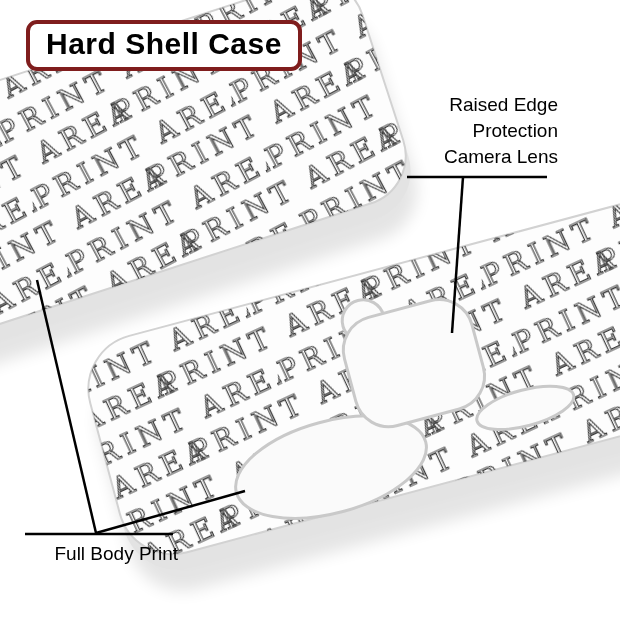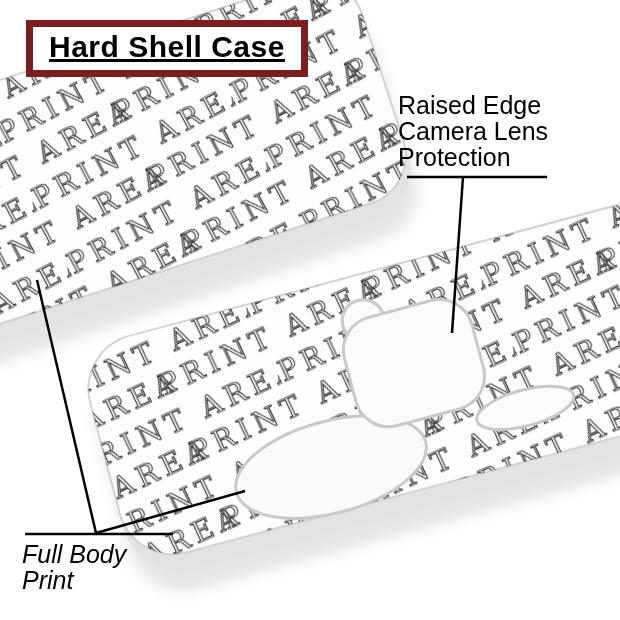--- a/index.html
+++ b/index.html
@@ -22,39 +22,38 @@
     fill: none;
     stroke: #3b3b3b;
     stroke-width: 1.15px;
   }
 
   .badge {
     position: absolute;
     left: 26px;
     top: 20px;
     background: #ffffff;
-    border: 7px solid #7f1d1d;
-    border-radius: 0;
+    border: 4px solid #7f1d1d;
+    border-radius: 11px;
     padding: 3px 16px 6px 16px;
     font-weight: 800;
     font-size: 30px;
     letter-spacing: 0.5px;
     white-space: nowrap;
-    text-decoration: underline;
   }
 
   .anno {
     position: absolute;
-    text-align: left;
-    font-size: 25px;
+    text-align: right;
+    font-size: 19px;
     line-height: 26px;
     font-weight: 400;
   }
   .anno-camera { left: 398px; top: 92px; width: 160px; }
-  .anno-fullbody { left: 22px; top: 541px; width: 156px; font-style: italic; }
+  .anno-fullbody { left: 22px; top: 541px; width: 156px; }
 </style>
 </head>
 <body>
 
 <div class="stage">
 
   <svg width="620" height="620" viewBox="0 0 620 620" xmlns="http://www.w3.org/2000/svg">
 
     <defs>
       <filter id="soft" x="-30%" y="-30%" width="160%" height="160%">
@@ -100,21 +99,21 @@
       <line x1="96" y1="533" x2="245" y2="491"></line>
     </g>
   </svg>
 
   <div class="badge">
     <span>Hard Shell Case</span>
   </div>
 
   <div class="anno anno-camera">
     <div>Raised Edge</div>
+    <div>Protection</div>
     <div>Camera Lens</div>
-    <div>Protection</div>
   </div>
 
   <div class="anno anno-fullbody">
     <div>Full Body Print</div>
   </div>
 
 </div>
 
 </body></html>

